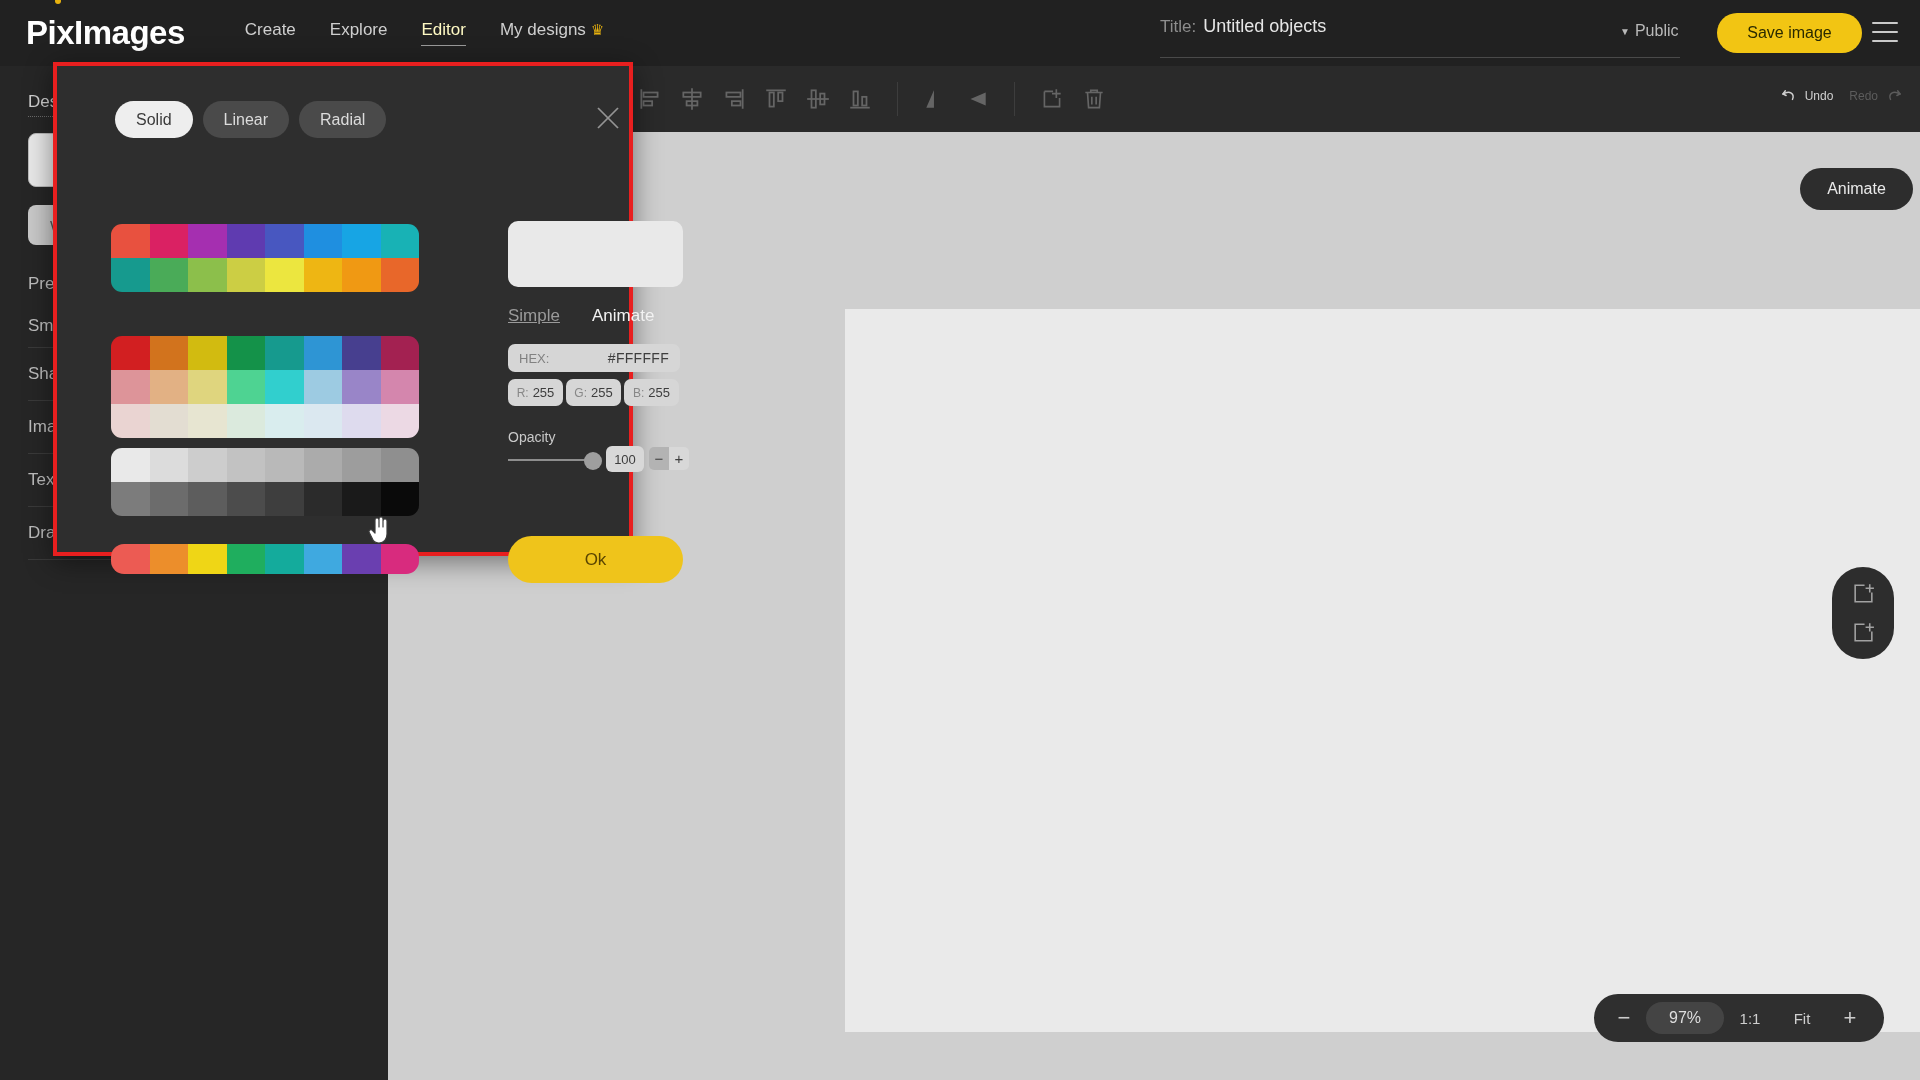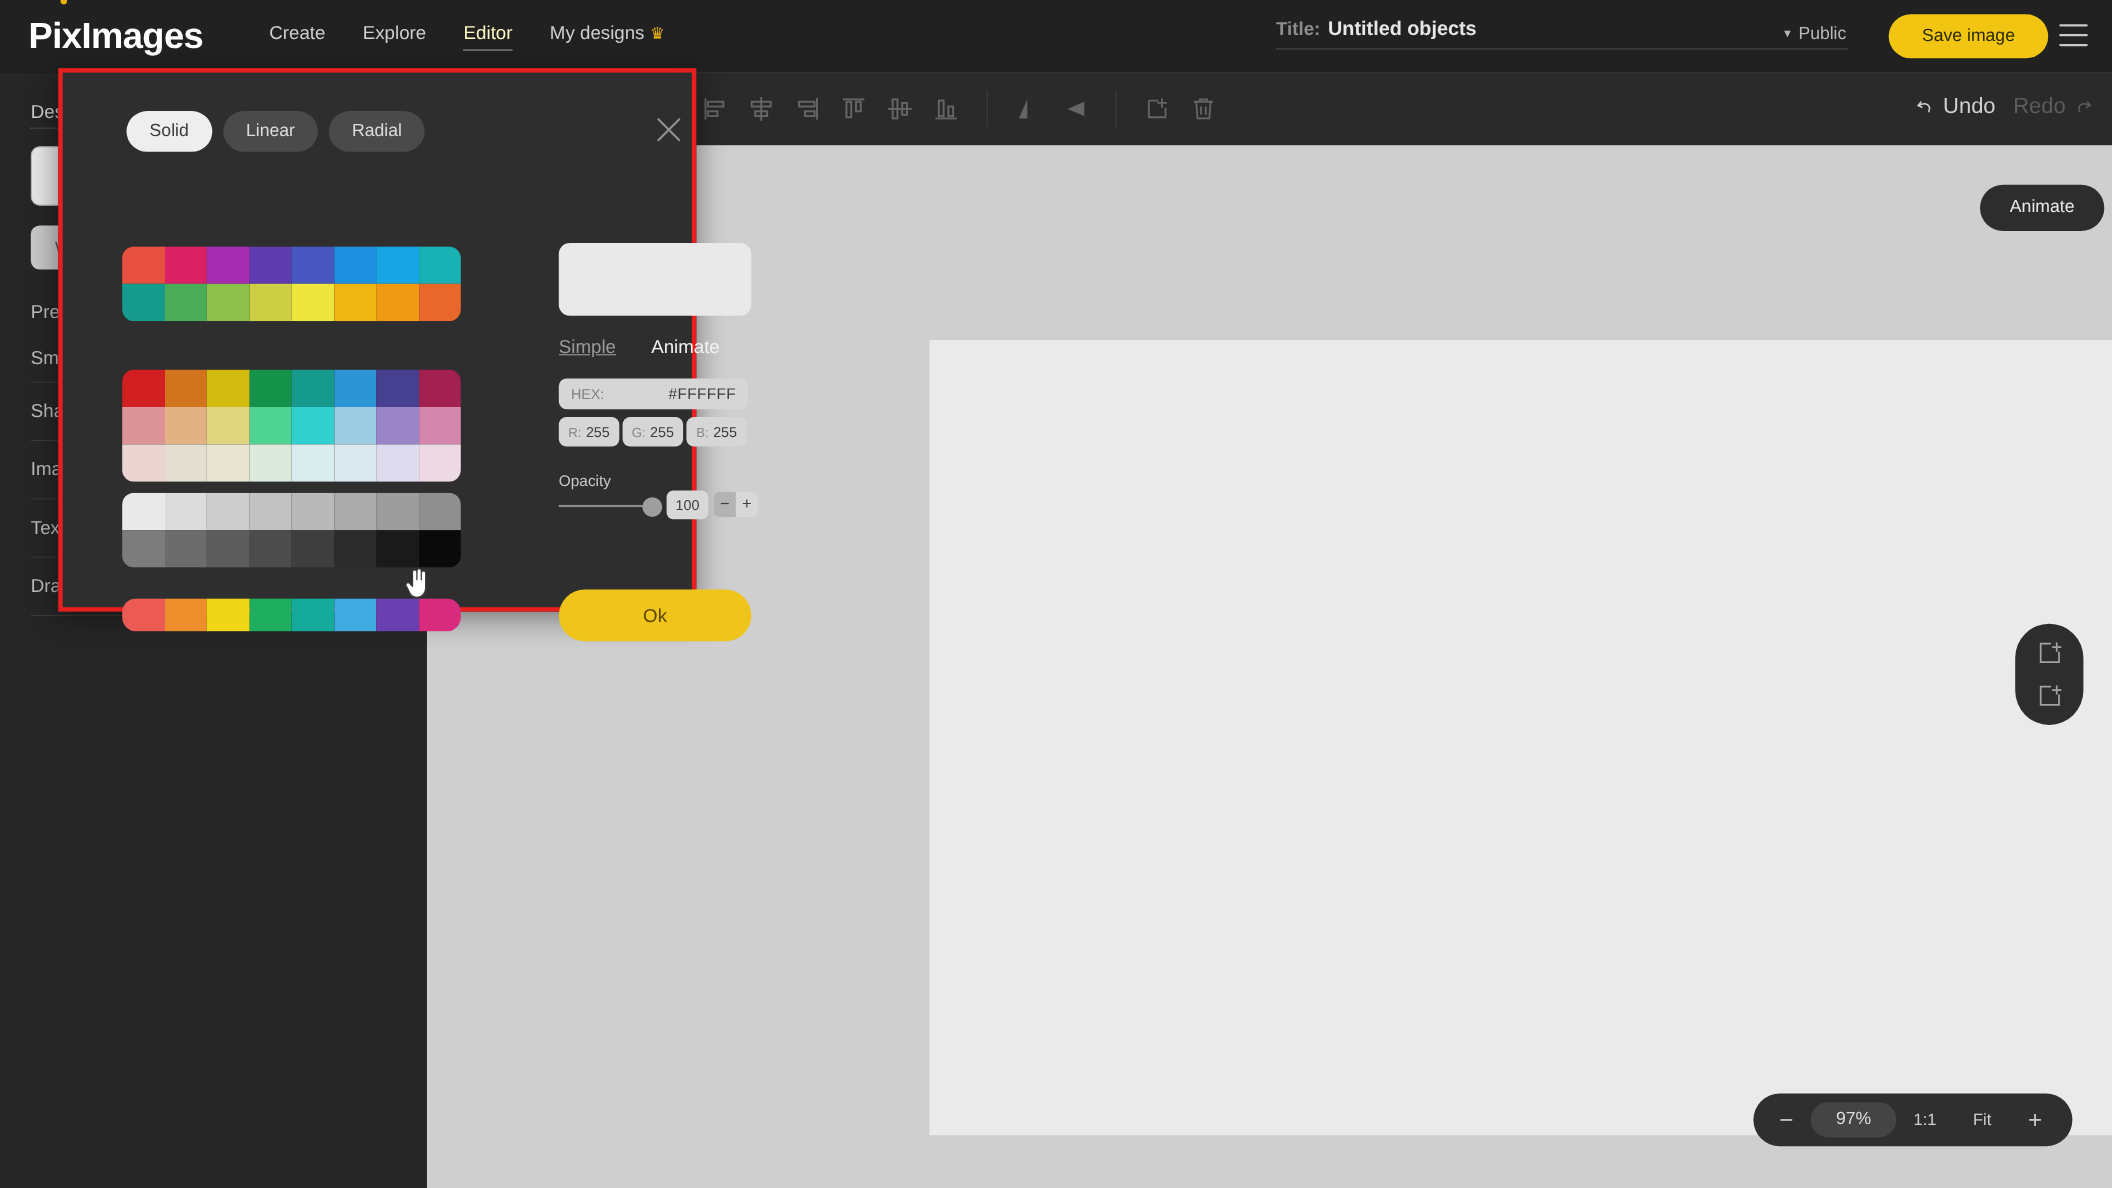--- a/index.html
+++ b/index.html
@@ -33,22 +33,22 @@
   .navlinks { display: flex; align-items: flex-start; margin-left: 60px; gap: 34px; }
   .navlink {
     font-size: 17px; color: #cfcfcf; cursor: pointer;
     padding-bottom: 5px; position: relative; white-space: nowrap;
   }
   .navlink.active { color: #fef9c3; border-bottom: 1.5px solid #9a9a9a; }
   .crown { color: #e8b20e; font-size: 15px; margin-left: 5px; }
 
   .titlewrap {
     position: absolute; left: 1160px; top: 16px; width: 520px;
-    border-bottom: 1px solid #4a4a4a; padding-bottom: 7px;
-    display: flex; align-items: flex-end; font-weight: bold;
+    border-bottom: 1px solid #4a4a4a; padding-bottom: 20px;
+    display: flex; align-items: flex-end;
   }
   .titlelabel { font-size: 17px; color: #8d8d8d; margin-right: 7px; }
   .titlevalue { font-size: 18px; color: #e6e6e6; }
 
   .publicsel {
     position: absolute; left: 1620px; top: 22px;
     font-size: 16px; color: #b9b9b9; cursor: pointer;
     display: flex; align-items: center; gap: 5px;
   }
   .caret { font-size: 10px; }
@@ -110,21 +110,21 @@
   .tb-divider { width: 1px; height: 34px; background: #3d3d3d; }
   .tb-zoom { font-size: 15px; color: #5e5e5e; margin-right: 9px; }
   .tb-ic { width: 26px; height: 26px; margin: 0 8px; opacity: .36; cursor: pointer; }
   .tb-ic svg { width: 100%; height: 100%; display: block; }
   .tb-sign { color: #5e5e5e; font-size: 20px; margin: 0 10px; cursor: pointer; }
 
   .undo-redo {
     position: absolute; right: 16px; top: 20px; display: flex;
     align-items: center; gap: 16px; z-index: 14;
   }
-  .ur { display: flex; align-items: center; gap: 7px; font-size: 20px; cursor: pointer; }
+  .ur { display: flex; align-items: center; gap: 7px; font-size: 12px; cursor: pointer; }
   .ur.undo { color: #d0d0d0; }
   .ur.redo { color: #5c5c5c; }
   .ur svg { width: 19px; height: 19px; }
 
   .canvas-sheet {
     position: absolute; left: 457px; top: 243px;
     width: 1393px; height: 723px; background: #eaeaea;
   }
   .animate-btn {
     position: absolute; left: 1800px; top: 168px;

